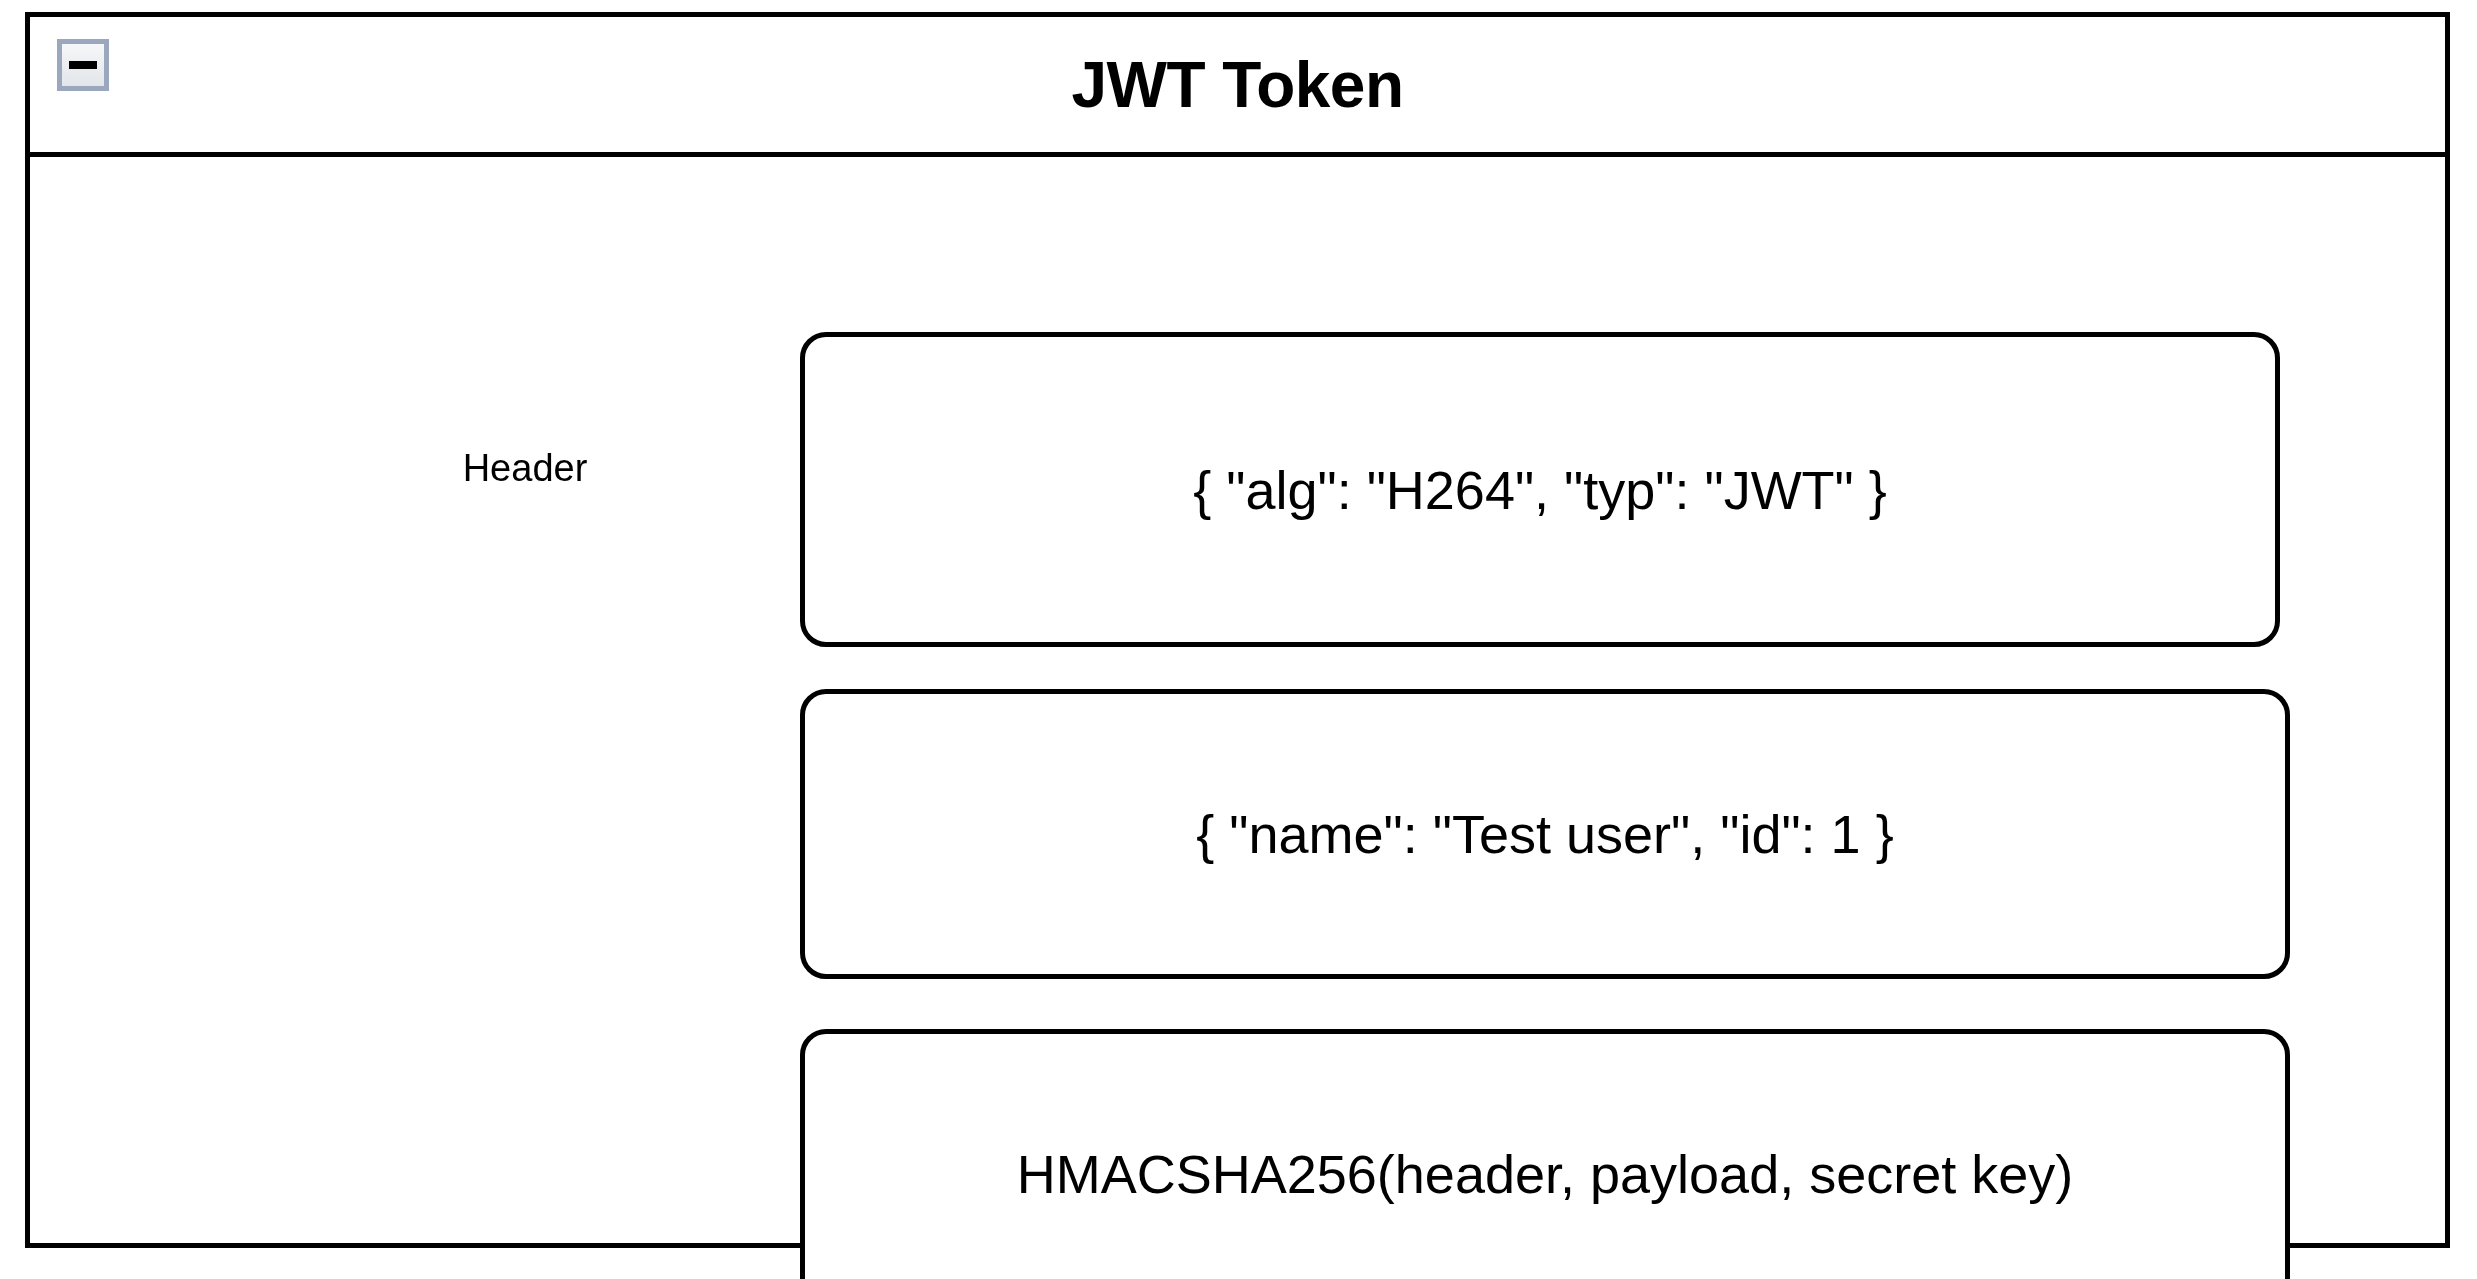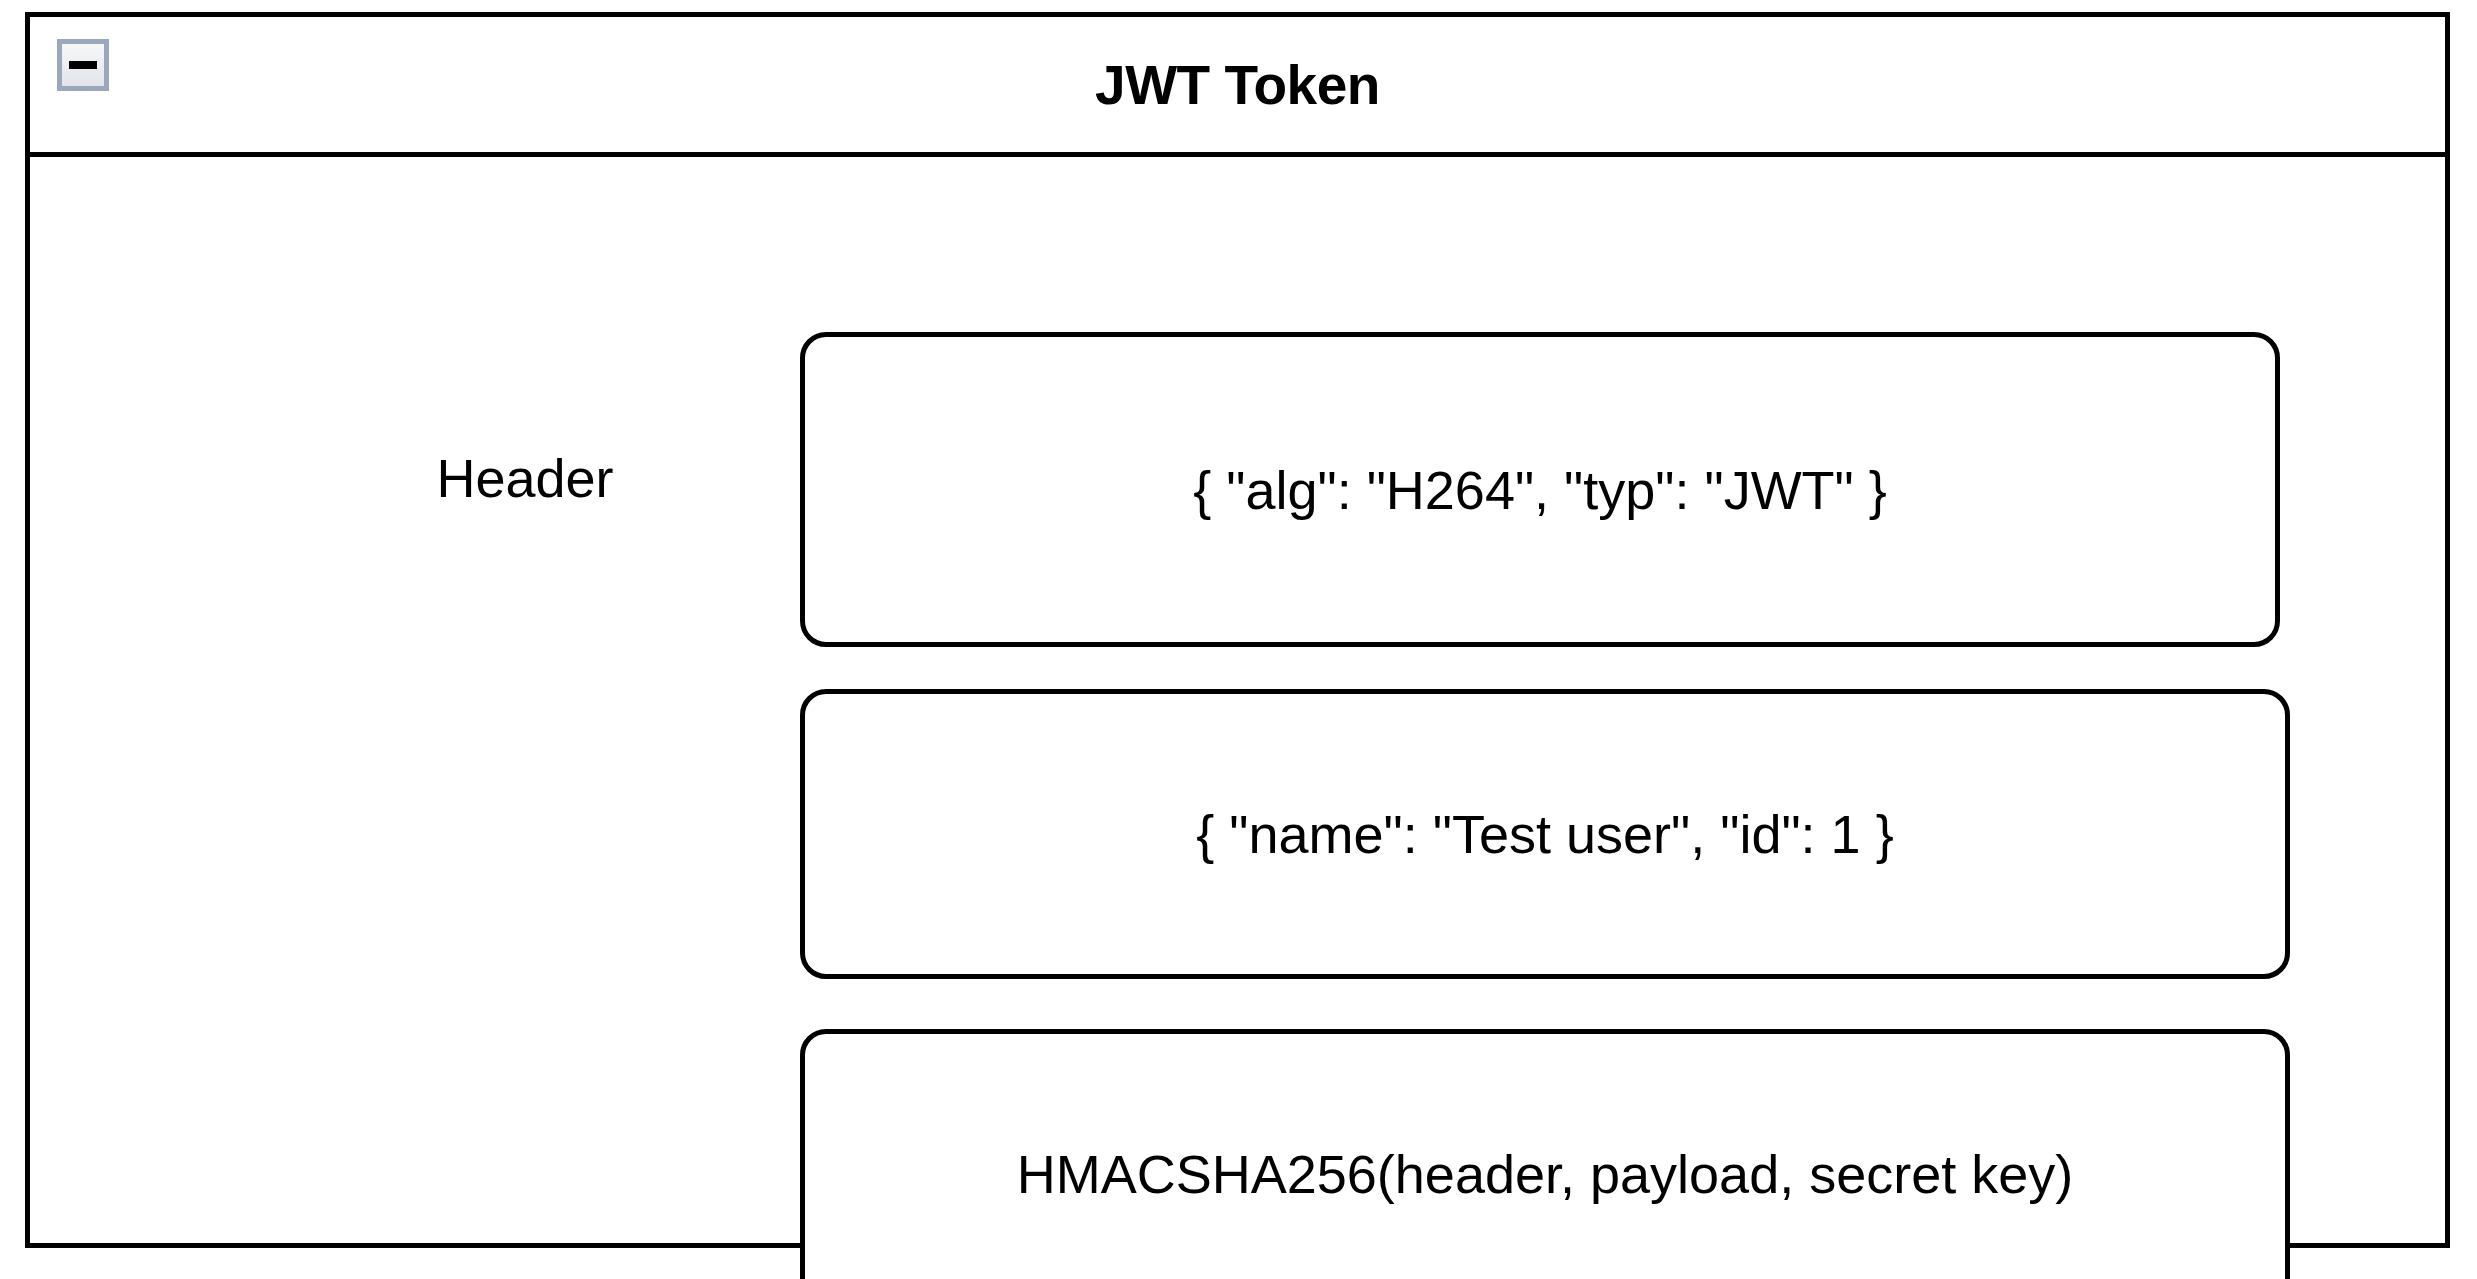--- a/index.html
+++ b/index.html
@@ -31,21 +31,21 @@
     background: #ffffff;
   }
 
   .title-text {
     position: absolute;
     left: 0;
     right: 0;
     top: 50%;
     transform: translateY(-50%);
     text-align: center;
-    font-size: 55px;
+    font-size: 64px;
     font-weight: bold;
     color: #000000;
     letter-spacing: -0.5px;
   }
 
   
   .collapse-btn {
     position: absolute;
     left: 27px;
     top: 22px;
@@ -68,21 +68,21 @@
 
   
   .body-area {
     position: relative;
     height: 1081px;
     background: #ffffff;
   }
 
   .row-label {
     position: absolute;
-    font-size: 54px;
+    font-size: 38px;
     color: #000000;
     white-space: nowrap;
     text-align: center;
   }
 
   .token-box {
     position: absolute;
     border: 5px solid #000000;
     border-radius: 26px;
     background: #ffffff;

